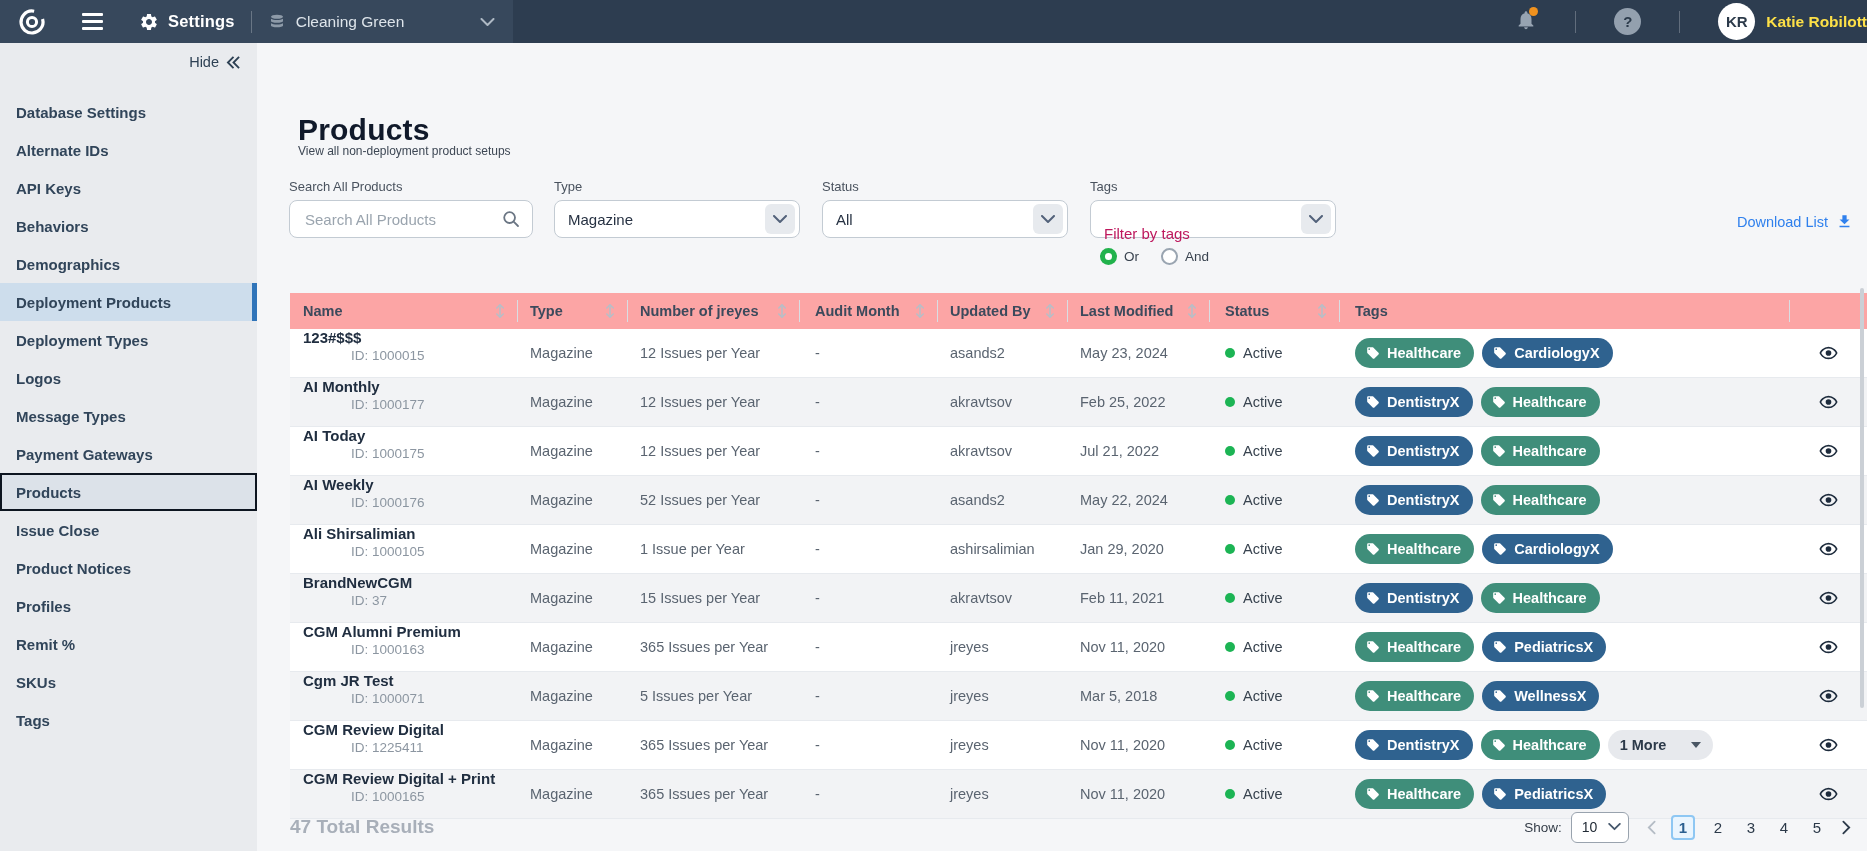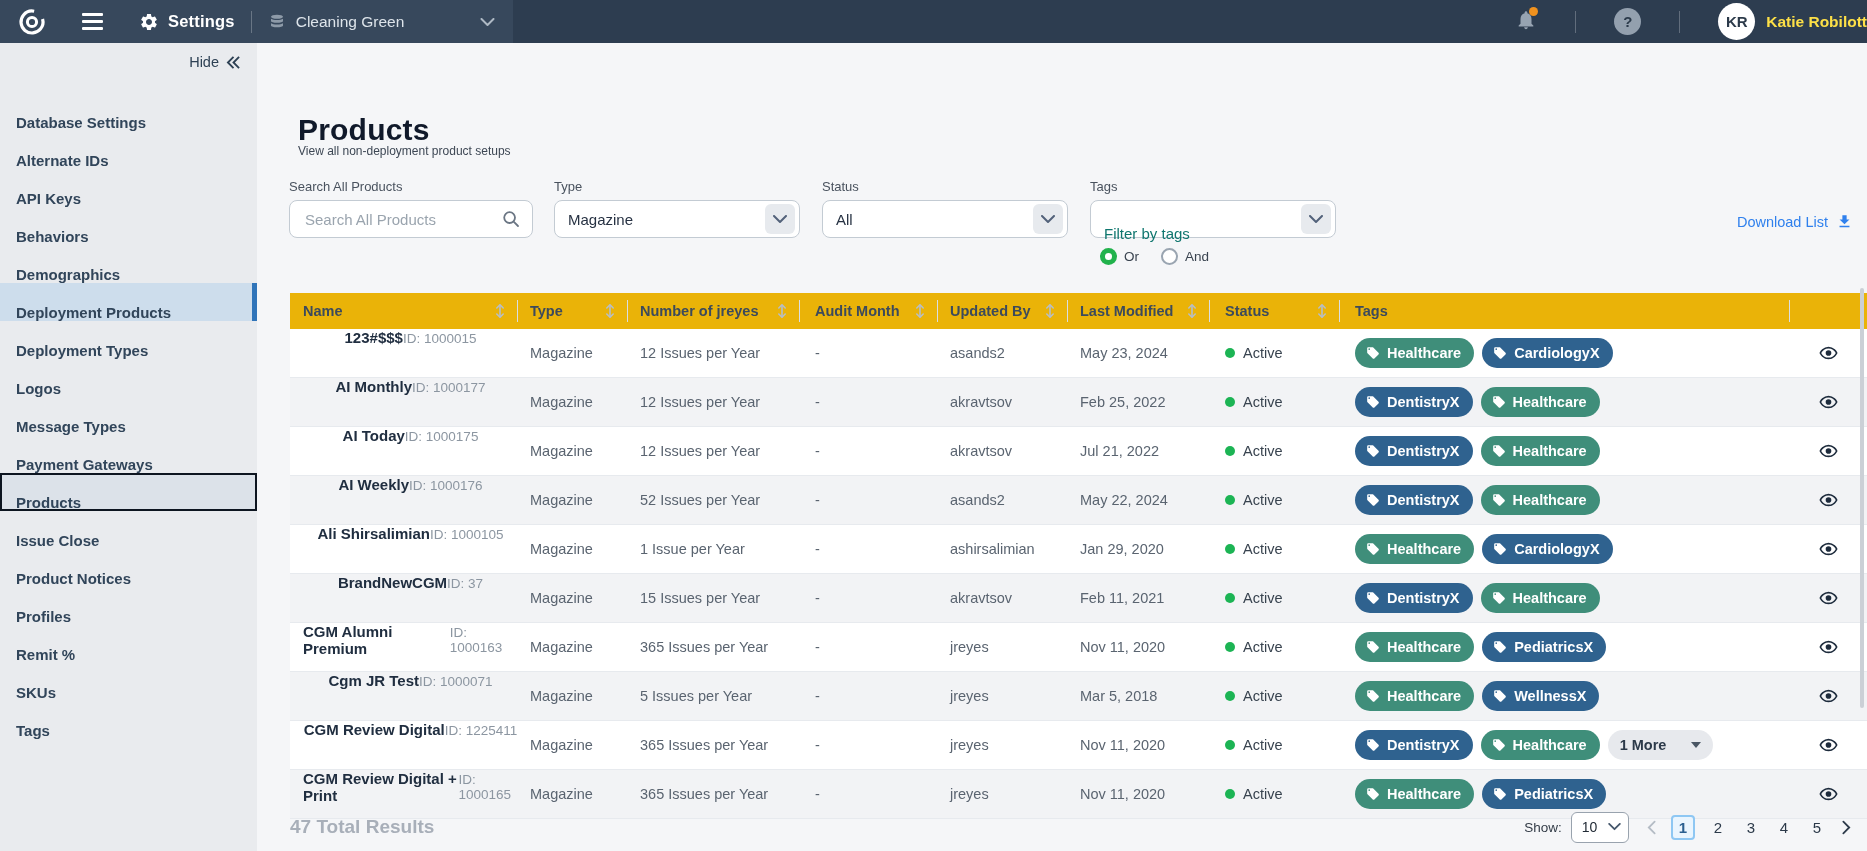--- a/index.html
+++ b/index.html
@@ -25,21 +25,21 @@
   .bell-dot{position:absolute;top:-2px;right:-1px;width:9px;height:9px;border-radius:50%;background:#f0921e;}
   .help-btn{width:27px;height:27px;border-radius:50%;background:#93a0ae;color:#2b3a4a;font-weight:700;font-size:15px;display:flex;align-items:center;justify-content:center;cursor:pointer;flex:none;}
   .avatar{width:37px;height:37px;border-radius:50%;background:#fff;color:#2c3a4a;font-weight:700;font-size:15px;display:flex;align-items:center;justify-content:center;flex:none;}
   .user-name{color:#fde047;font-weight:700;font-size:15.5px;margin-left:11px;white-space:nowrap;}
   .tbr-gap{width:22px;flex:none;}
   
   .sidebar{position:absolute;top:43px;left:0;width:257px;bottom:0;background:#e9ebee;z-index:20;}
   .hide-row{position:absolute;top:11px;right:16px;display:flex;align-items:center;gap:7px;cursor:pointer;}
   .hide-label{color:#2e4154;font-size:14.5px;}
   .side-nav{position:absolute;top:50px;left:0;right:0;}
-  .side-item{height:38px;display:flex;align-items:flex-end;padding-left:16px;box-sizing:border-box;cursor:pointer;position:relative;}
+  .side-item{height:38px;display:flex;align-items:center;padding-left:16px;box-sizing:border-box;cursor:pointer;position:relative;}
   .side-item span{color:#31455a;font-size:15px;font-weight:700;}
   .side-item.highlight{background:#cdddec;}
   .side-item.highlight::after{content:"";position:absolute;right:0;top:0;bottom:0;width:5px;background:#2f74b9;}
   .side-item.focused{background:#dce2e9;outline:2px solid #0d1520;outline-offset:-2px;}
   
   .content{position:absolute;left:257px;top:43px;right:0;bottom:0;background:#f5f6f8;overflow:hidden;}
   .page-title{position:absolute;left:41px;top:50px;font-size:30px;font-weight:700;color:#10192a;letter-spacing:.2px;}
   .page-subtitle{position:absolute;left:41px;top:101px;font-size:12px;color:#3d4754;}
   
   .fgroup{position:absolute;top:136px;}
@@ -47,54 +47,54 @@
   .f-search{left:32px;width:244px;}
   .f-type{left:297px;width:246px;}
   .f-status{left:565px;width:246px;}
   .f-tags{left:833px;width:246px;}
   .inputbox,.selectbox{box-sizing:border-box;height:38px;background:#fff;border:1px solid #c3cbd3;border-radius:8px;display:flex;align-items:center;}
   .inputbox{padding:0 12px 0 13px;}
   .inputbox input{border:none;outline:none;flex:1;font-size:15px;color:#273243;font-family:inherit;background:transparent;min-width:0;}
   .inputbox input::placeholder{color:#9aa4ae;}
   .selectbox{padding:0 4px 0 13px;cursor:pointer;justify-content:space-between;}
   .sel-value{font-size:15px;color:#273243;}
-  .sel-value.placeholder{color:#0f766e;margin-top:29px;}
+  .sel-value.placeholder{color:#be185d;margin-top:29px;}
   .chev-btn{width:30px;height:30px;border-radius:6px;background:#e7eaee;display:flex;align-items:center;justify-content:center;flex:none;}
   .radio-row{display:flex;align-items:center;gap:22px;margin-top:10px;padding-left:10px;}
   .radio-opt{display:flex;align-items:center;gap:7px;cursor:pointer;}
   .radio{width:17px;height:17px;border-radius:50%;box-sizing:border-box;position:relative;flex:none;}
   .radio.on{background:#21b24c;}
   .radio.on::after{content:"";position:absolute;left:50%;top:50%;width:7px;height:7px;margin:-3.5px 0 0 -3.5px;border-radius:50%;background:#fff;}
   .radio.off{background:#fff;border:2px solid #9aa5b1;}
   .radio-label{font-size:13.5px;color:#3a4450;}
   .download-link{position:absolute;top:170px;right:14px;display:flex;align-items:center;gap:8px;cursor:pointer;}
   .download-label{color:#2f80ed;font-size:14.5px;}
   
   .table{position:absolute;left:33px;right:0;top:250px;}
-  .thead{display:flex;height:36px;background:#eab308;align-items:center;}
+  .thead{display:flex;height:36px;background:#fca5a5;align-items:center;}
   .th{display:flex;align-items:center;height:100%;box-sizing:border-box;position:relative;cursor:pointer;}
   .th:not(.c8)::after{content:"";position:absolute;right:0;top:7px;bottom:7px;width:1px;background:#d9dee3;}
   .th-label{font-size:14.5px;font-weight:700;color:#3c4a5c;}
   .th .sort{margin-left:auto;margin-right:12px;flex:none;}
   .c0{width:228px;padding-left:13px;}
   .c1{width:110px;padding-left:12px;}
   .c2{width:172px;padding-left:12px;}
   .c3{width:138px;padding-left:15px;}
   .c4{width:130px;padding-left:12px;}
   .c5{width:142px;padding-left:12px;}
   .c6{width:130px;padding-left:15px;}
   .c7{width:450px;padding-left:15px;}
   .c8{width:77px;justify-content:center;padding-left:0;}
   .td{box-sizing:border-box;display:flex;align-items:center;height:100%;overflow:hidden;}
   .tr{display:flex;height:48px;border-bottom:1px solid #e7eaee;cursor:pointer;}
   .tr.odd{background:#fff;}
   .tr.even{background:#f2f3f5;}
-  .td.c0{flex-direction:row;align-items:flex-start;justify-content:center;}
+  .td.c0{flex-direction:column;align-items:flex-start;}
   .nm{font-size:15px;font-weight:700;color:#202e40;line-height:17px;}
-  .pid{font-size:13.5px;color:#8c96a1;margin-top:2px;line-height:15px;}
+  .pid{font-size:13.5px;color:#8c96a1;margin-top:2px;line-height:15px;margin-left:48px;}
   .td.c1,.td.c2,.td.c3,.td.c4,.td.c5{font-size:14.5px;color:#5a6470;}
   .dot{width:10px;height:10px;border-radius:50%;background:#1cb454;margin-right:8px;flex:none;}
   .status-text{font-size:14.5px;color:#38434f;}
   .tags{gap:8px;}
   .pill{display:inline-flex;align-items:center;gap:7px;height:30px;border-radius:16px;padding:0 13px 0 11px;color:#fff;font-size:14.5px;font-weight:700;flex:none;}
   .pill-green{background:#3f8e7a;}
   .pill-blue{background:#2f628f;}
   .more-pill{display:inline-flex;align-items:center;gap:25px;height:30px;border-radius:16px;padding:0 12px;background:#e7e9ed;color:#2c3a4a;font-size:14.5px;font-weight:700;cursor:pointer;flex:none;}
   .eye{display:flex;align-items:center;justify-content:center;cursor:pointer;}
   .scroll-thumb{position:absolute;right:3px;top:245px;width:4px;height:420px;background:#cbd0d6;border-radius:2px;cursor:pointer;}

